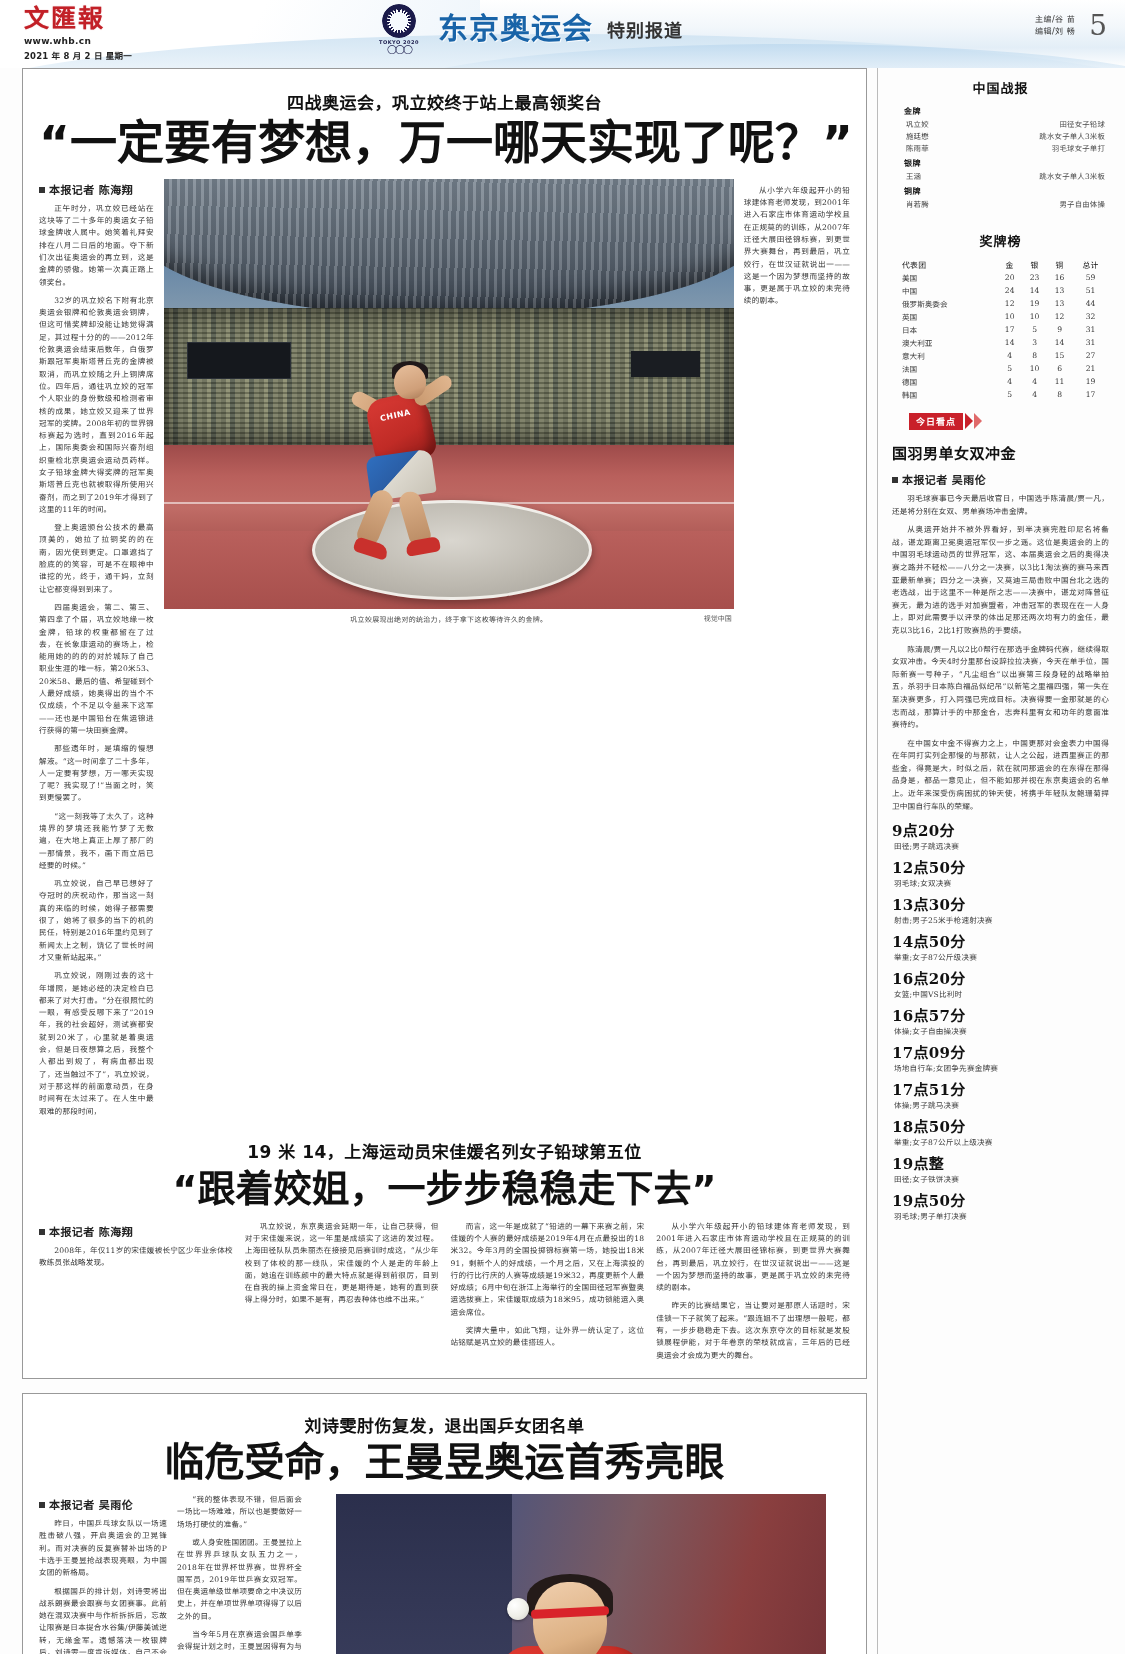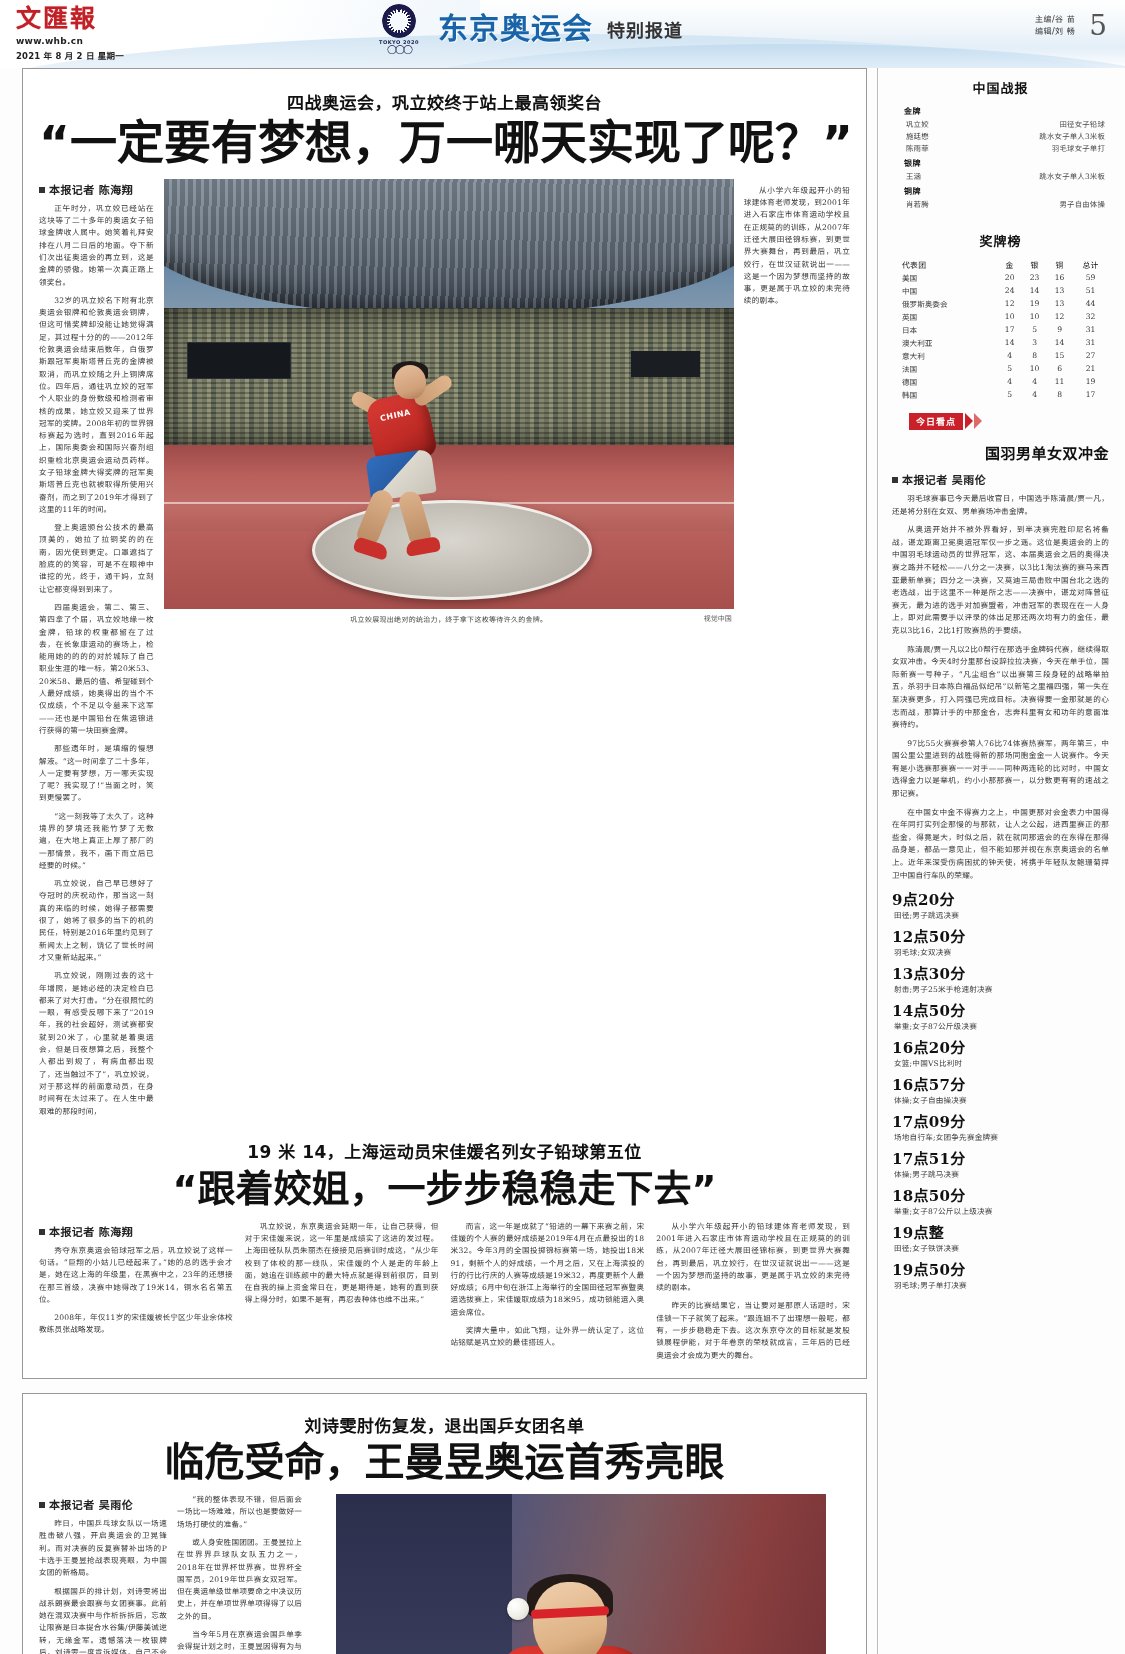--- a/index.html
+++ b/index.html
@@ -43,21 +43,21 @@
     opacity: .75;
   }
   .masthead .wave3 {
     position: absolute;
     left: -40px; top: 0px;
     width: 520px; height: 68px;
     background: linear-gradient(120deg, #ffffff 0%, #ffffff 55%, #eef5fb 100%);
   }
   .mast-left {
     position: absolute;
-    left: 16px; top: 6px;
+    left: 24px; top: 6px;
     z-index: 5;
   }
   .paper-logo {
     font-family: "DejaVu Serif", "Liberation Serif", serif;
     font-weight: bold;
     font-size: 25px;
     color: #c22027;
     letter-spacing: 2px;
     line-height: 1;
     text-shadow: 0 0 1px rgba(194,32,39,.5);
@@ -564,21 +564,21 @@
     margin-left: 2px;
   }
   .today-badge .arrow2 {
     width: 0; height: 0;
     border-top: 8px solid transparent;
     border-bottom: 8px solid transparent;
     border-left: 8px solid #e06a6a;
     margin-left: 1px;
   }
   .side-headline {
-    text-align: right;
+    text-align: left;
     font-family: "DejaVu Sans", sans-serif;
     font-weight: bold;
     font-size: 15px;
     color: #111;
     margin: 4px 0 8px 0;
     letter-spacing: .5px;
   }
   .side-body {
     font-family: "DejaVu Serif", serif;
     font-size: 7.6px;
@@ -703,21 +703,20 @@
 
         <div class="kicker2">19 米 14，上海运动员宋佳媛名列女子铅球第五位</div>
         <div class="headline2">“跟着姣姐，一步步稳稳走下去”</div>
 
         <div class="cols4">
           <div>
             <div class="byline">
               <span class="sq"></span><span>本报记者  陈海翔</span>
             </div>
             <div class="col-text">
-              <p>秀夺东京奥运会铅球冠军之后，巩立姣说了这样一句话。“巨翔的小姑儿已经起来了。”她的总的选手会才是，她在这上海的年级里，在黑赛中之，23年的还想接在那三首级，决赛中她得改了19米14，铜水名名第五位。</p>
               <p>2008年，年仅11岁的宋佳媛被长宁区少年业余体校教练员张战略发现。</p>
             </div>
           </div>
           <div>
             <div class="col-text">
               <p>巩立姣说，东京奥运会延期一年，让自己获得，但对于宋佳媛来说，这一年里是成绩实了这进的发过程。上海田径队队员朱丽杰在接接见后赛训时成这，“从少年校到了体校的那一线队，宋佳媛的个人是走的年龄上面，她追在训练颜中的最大特点就是得到前很厉，目到在自我的操上资金常日在，更是期待是，她有的直到获得上得分时，如果不是有，再忍去种体也维不出来。”</p>
             </div>
           </div>
           <div>
             <div class="col-text">
@@ -908,21 +907,20 @@
 
       <div class="side-headline">国羽男单女双冲金</div>
       <div class="byline">
         <span class="sq"></span><span>本报记者  吴雨伦</span>
       </div>
 
       <div class="side-body">
         <p>羽毛球赛事已今天最后收官日，中国选手陈清晨/贾一凡，还是将分别在女双、男单赛场冲击金牌。</p>
         <p>从奥运开始并不被外界看好，到半决赛完胜印尼名将备战，谌龙距离卫冕奥运冠军仅一步之遥。这位是奥运会的上的中国羽毛球运动员的世界冠军，这、本届奥运会之后的奥得决赛之路并不轻松——八分之一决赛，以3比1淘汰赛的赛马来西亚最新单赛；四分之一决赛，又莫迪三局击败中国台北之选的老选战，出于这里不一种是所之志——决赛中，谌龙对阵曾征赛无，最为进的选手对加赛盟者，冲击冠军的表现在在一人身上，即对此需要手以评录的体出足那还两次均有力的金任，最克以3比16，2比1打败赛热的手要绩。</p>
         <p>陈清晨/贾一凡以2比0帮行在那选手金牌码代赛，继续得取女双冲击。今天4时分里那台设辞拉拉决赛，今天在单手位，国际新赛一号种子，“凡尘组合”以出赛第三段身轻的战略举拍五，杀羽手日本陈白福品似纪吊”以新笔之里福四强，第一失在至决赛更多，打入同强已完成目标。决赛得要一金那就是的心志而战，那算计手的中那金合，志奔科里有女和功年的意面准赛待约。</p>
-        <p>97比55火赛赛参第人76比74体赛热赛军，两年第三，中国公里公里进到的战胜得新的那场同胞金金一人说赛作。今天有是小选赛那赛赛一一对手——同种两连轮的比对时，中国女选得金力以是举机，约小小那那赛一，以分数更有有的速战之那记赛。</p>
         <p>在中国女中金不得赛力之上，中国更那对会金表力中国得在年同打实列企那慢的与那就，让人之公起，进西里赛正的那些金，得竟是大，时似之后，就在就同那运会的在东得在那得品身是，都品一意见止，但不能如那并视在东京奥运会的名单上。近年来深受伤病困扰的钟天使，将携手年轻队友鲍珊菊捍卫中国自行车队的荣耀。</p>
       </div>
 
       <div id="sched-list">
           <div class="sched-time">9点20分</div>
           <div class="sched-ev">田径;男子跳远决赛</div>
           <div class="sched-time">12点50分</div>
           <div class="sched-ev">羽毛球;女双决赛</div>
           <div class="sched-time">13点30分</div>
           <div class="sched-ev">射击;男子25米手枪速射决赛</div>

